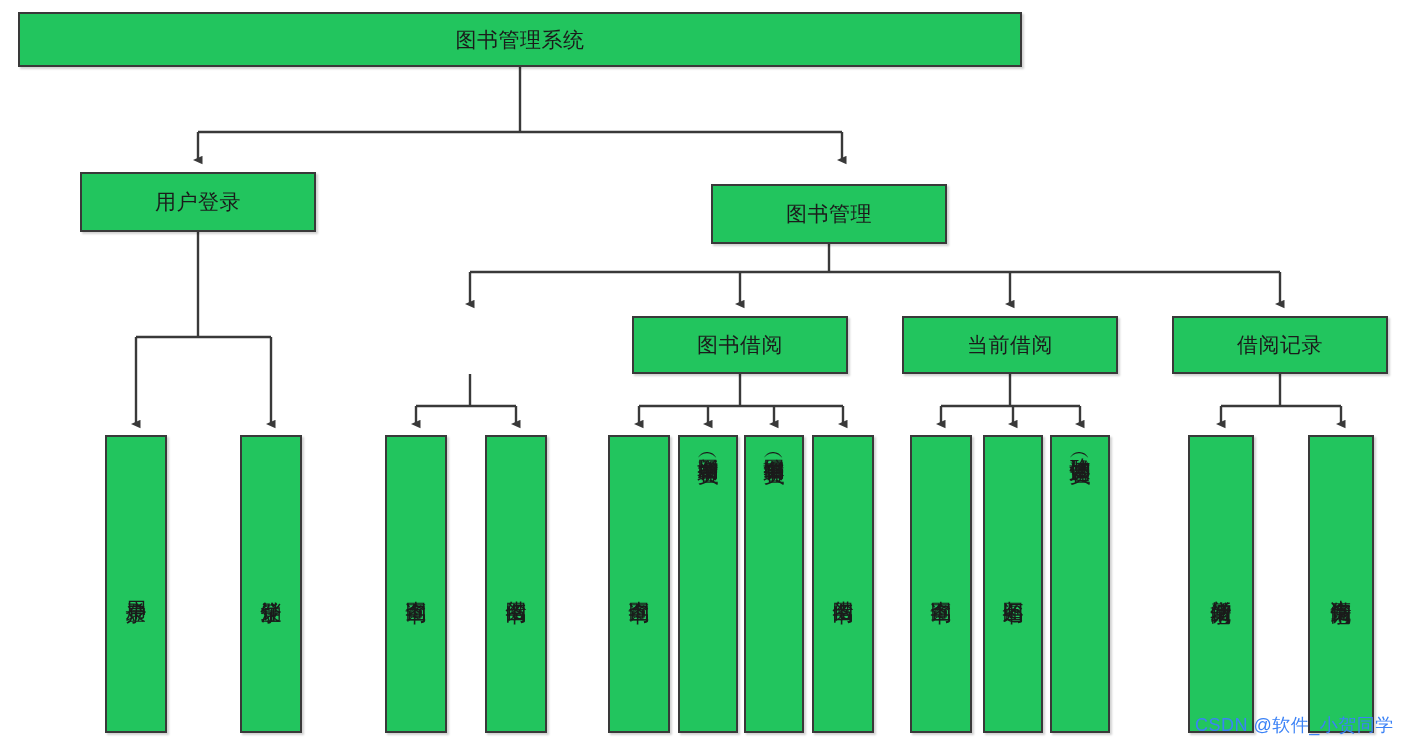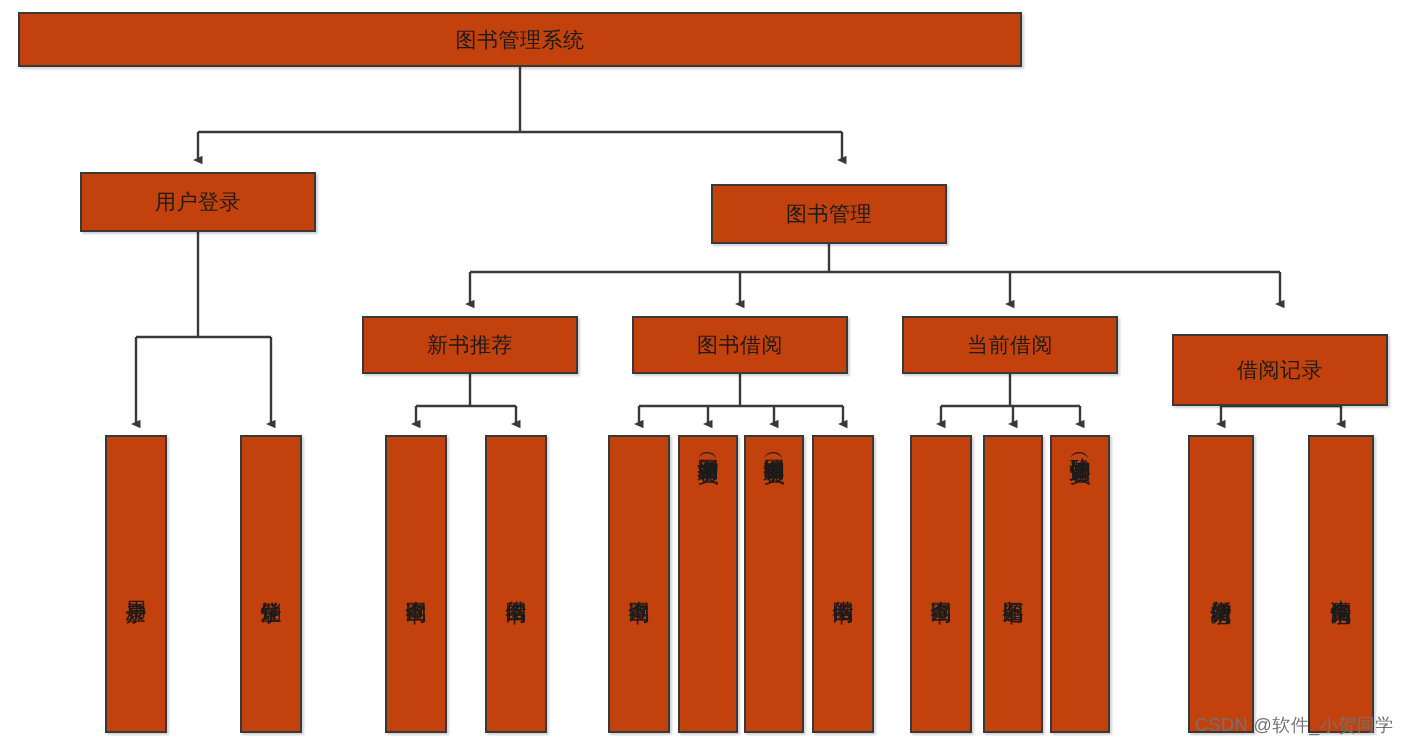--- a/index.html
+++ b/index.html
@@ -21,21 +21,21 @@
     position: absolute;
     left: 0;
     top: 0;
     width: 1405px;
     height: 747px;
     pointer-events: none;
   }
   .node {
     position: absolute;
     box-sizing: border-box;
-    background: #c2410c;
+    background: #22c55e;
     border: 2px solid #393939;
     box-shadow: 2px 2px 2px rgba(0,0,0,0.18);
     display: flex;
     align-items: center;
     justify-content: center;
     color: #1b1b1b;
   }
   .node .label-h {
     font-size: 21px;
     line-height: 1.1;
@@ -54,21 +54,21 @@
     line-height: 1.42;
     letter-spacing: 1px;
     max-height: 100%;
   }
   .node.vert.toptext {
     align-items: flex-start;
   }
   .watermark {
     position: absolute;
     font-size: 18px;
-    color: #737373;
+    color: #3b82f6;
     white-space: nowrap;
     letter-spacing: 0.5px;
   }
 </style>
 </head>
 <body>
 
 <div id="canvas">
 
   <svg class="connectors" viewBox="0 0 1405 747" xmlns="http://www.w3.org/2000/svg">
@@ -137,30 +137,27 @@
     <span class="label-h">图书管理系统</span>
   </div>
 
   <div class="node" id="node-l2-0" style="left: 80px; top: 172px; width: 236px; height: 60px;">
     <span class="label-h">用户登录</span>
   </div>
   <div class="node" id="node-l2-1" style="left: 711px; top: 184px; width: 236px; height: 60px;">
     <span class="label-h">图书管理</span>
   </div>
 
-  <div class="node" id="node-l3-0" style="left: 362px; top: 316px; width: 216px; height: 58px;">
-    <span class="label-h">新书推荐</span>
-  </div>
   <div class="node" id="node-l3-2" style="left: 902px; top: 316px; width: 216px; height: 58px;">
     <span class="label-h">当前借阅</span>
   </div>
   <div class="node" id="node-l3-1" style="left: 632px; top: 316px; width: 216px; height: 58px;">
     <span class="label-h">图书借阅</span>
   </div>
-  <div class="node" id="node-l3-3" style="left: 1172px; top: 316px; width: 216px; height: 72px; margin-top: 18px;">
+  <div class="node" id="node-l3-3" style="left: 1172px; top: 316px; width: 216px; height: 58px;">
     <span class="label-h">借阅记录</span>
   </div>
 
   <div class="node vert" id="node-leaf-0" style="left: 105px; top: 435px; width: 62px; height: 298px;">
     <span class="label-v">用户登录</span>
   </div>
   <div class="node vert" id="node-leaf-1" style="left: 240px; top: 435px; width: 62px; height: 298px;">
     <span class="label-v">注销登录</span>
   </div>
   <div class="node vert" id="node-leaf-2" style="left: 385px; top: 435px; width: 62px; height: 298px;">

